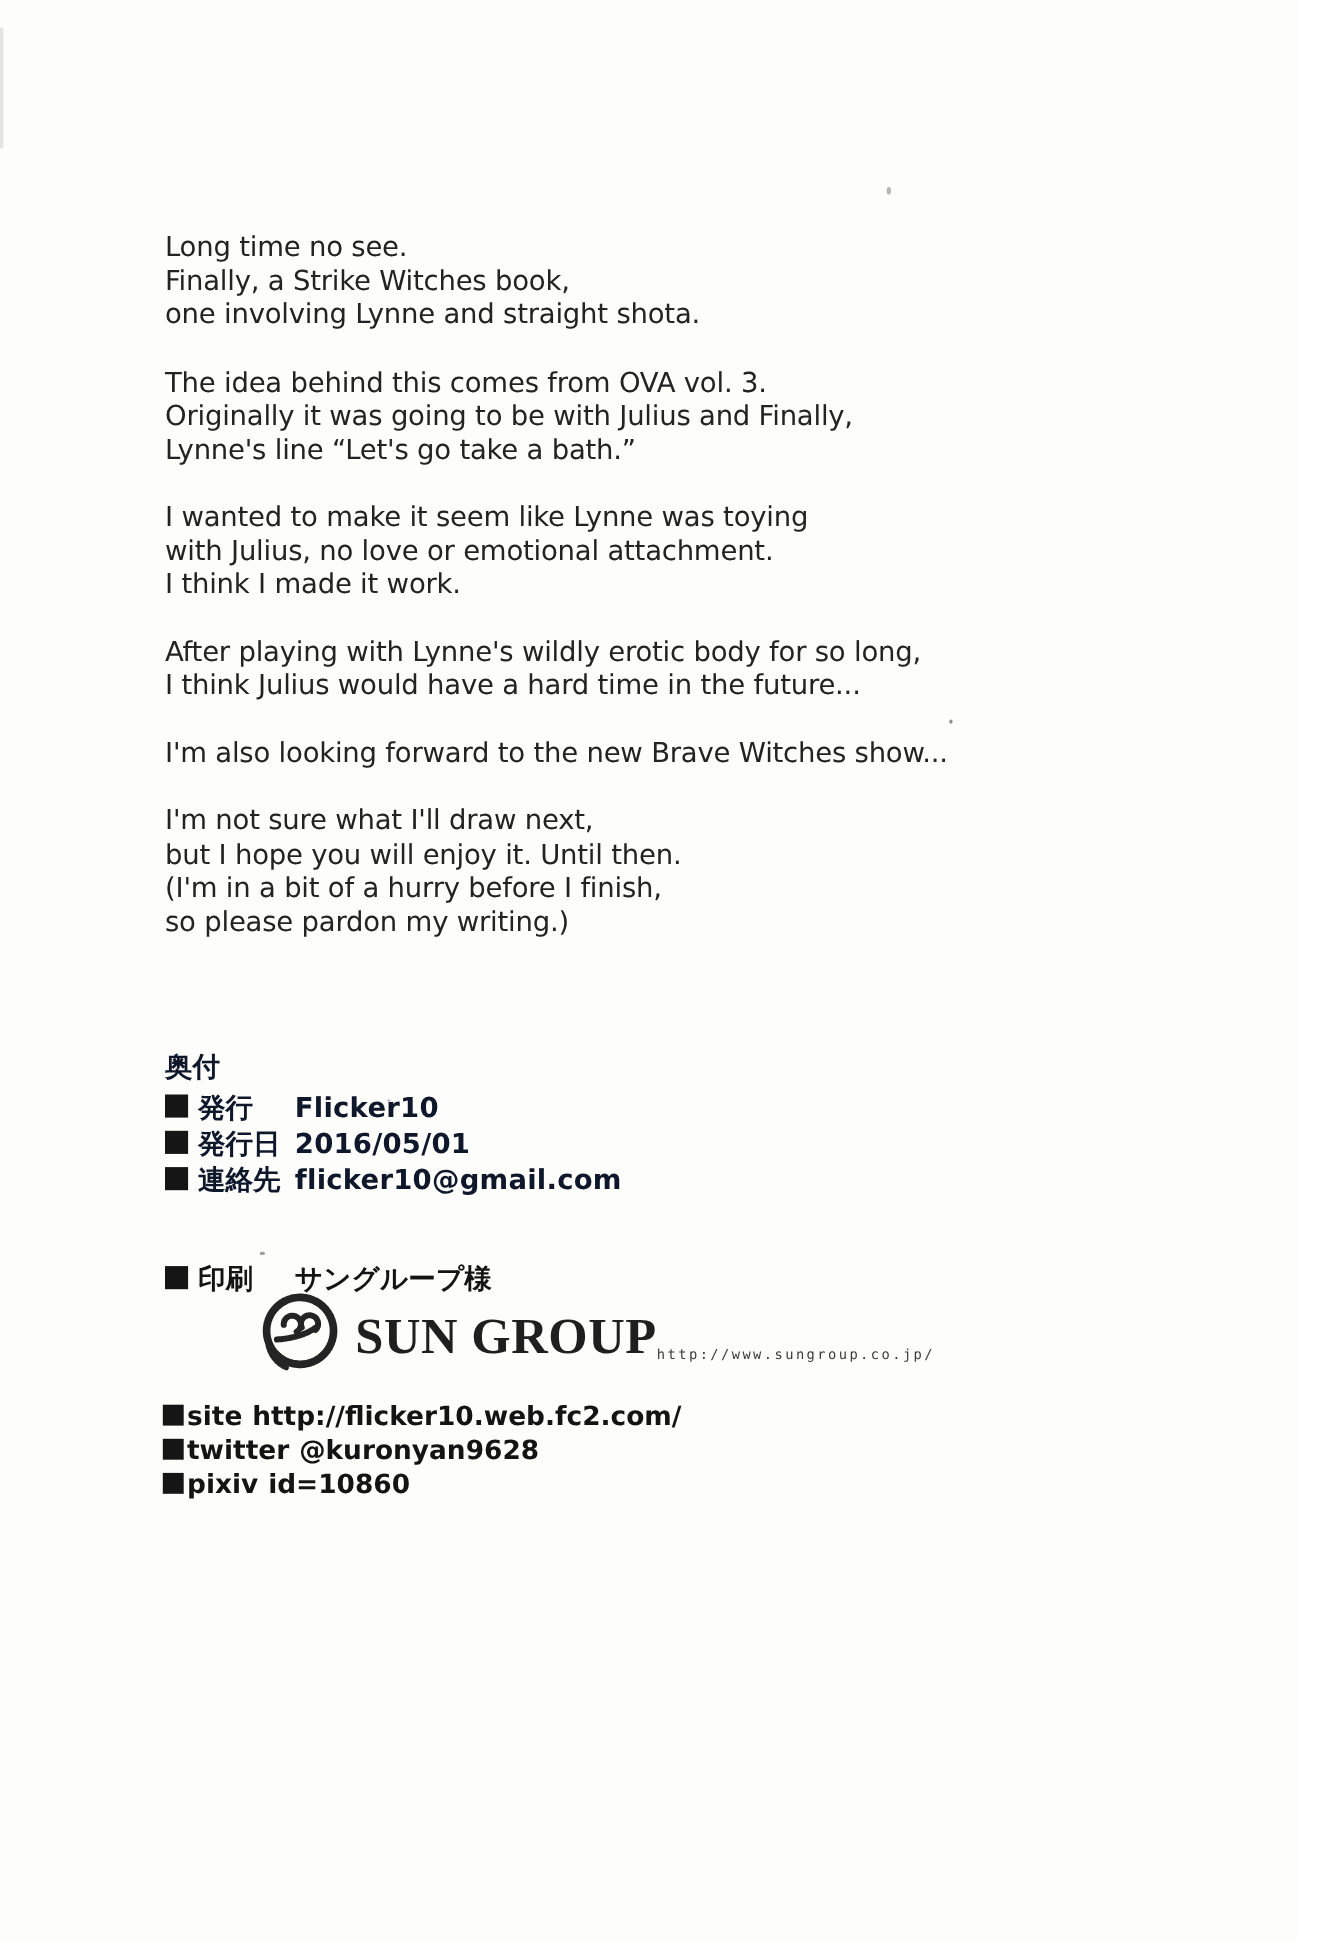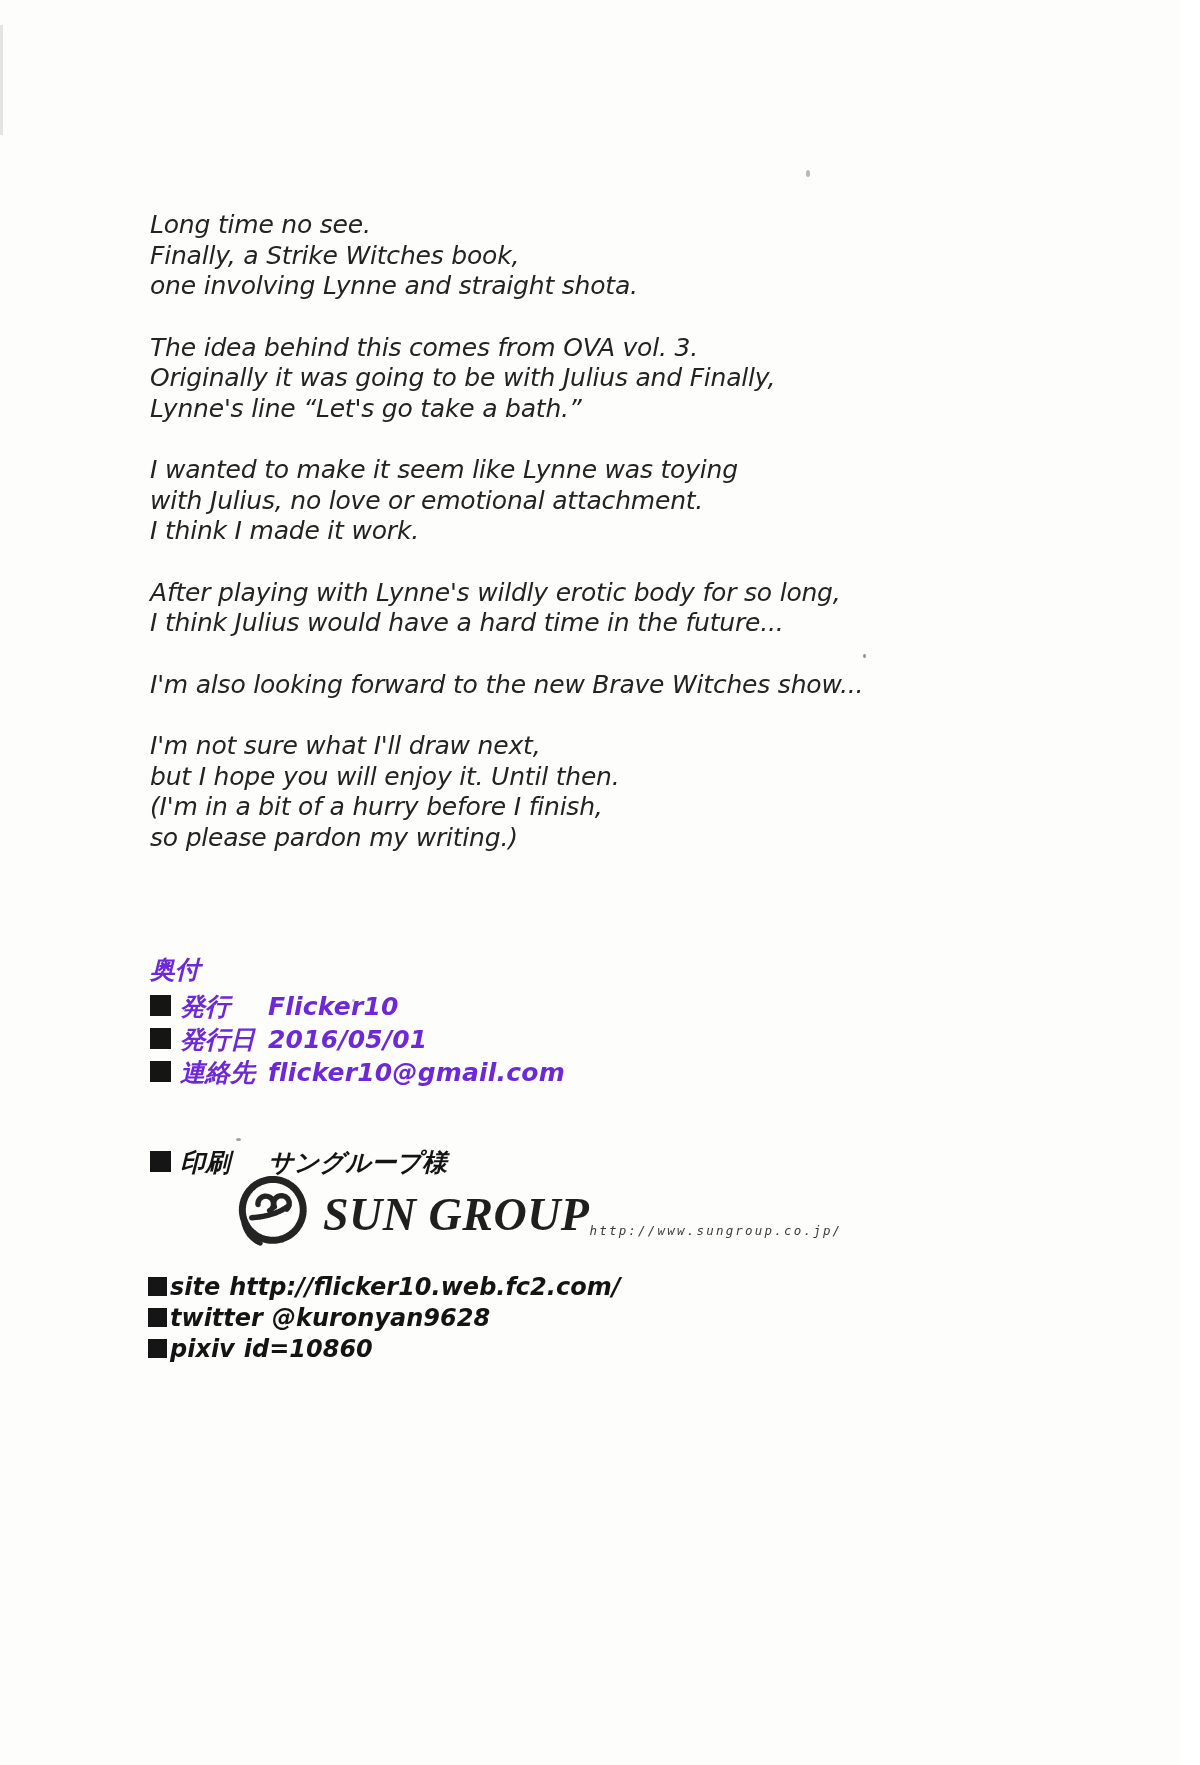--- a/index.html
+++ b/index.html
@@ -6,21 +6,20 @@
   body { background: #ffffff; }
 
   .page {
     position: relative;
     width: 1180px;
     height: 1765px;
     background: #fdfdfc;
     font-family: "DejaVu Sans", sans-serif;
     color: #232323;
     overflow: hidden;
-    font-style: italic;
   }
 
   
   .afterword {
     position: absolute;
     left: 150px;
     top: 210px;
     font-size: 25px;
     line-height: 30.5px;
     letter-spacing: -0.2px;
@@ -28,21 +27,21 @@
   }
   .afterword .para { margin: 0 0 31px 0; }
   .afterword .line { white-space: pre; }
 
   
   .colophon {
     position: absolute;
     left: 150px;
     top: 953px;
     font-size: 25px;
-    color: #6d28d9;
+    color: #0f172a;
   }
   .colophon-heading {
     font-weight: 700;
     line-height: 34px;
     margin-bottom: 3px;
   }
   .col-row { line-height: 33px; font-weight: 700; white-space: nowrap; }
   .bullet {
     display: inline-block;
     width: 21px; height: 21px;

